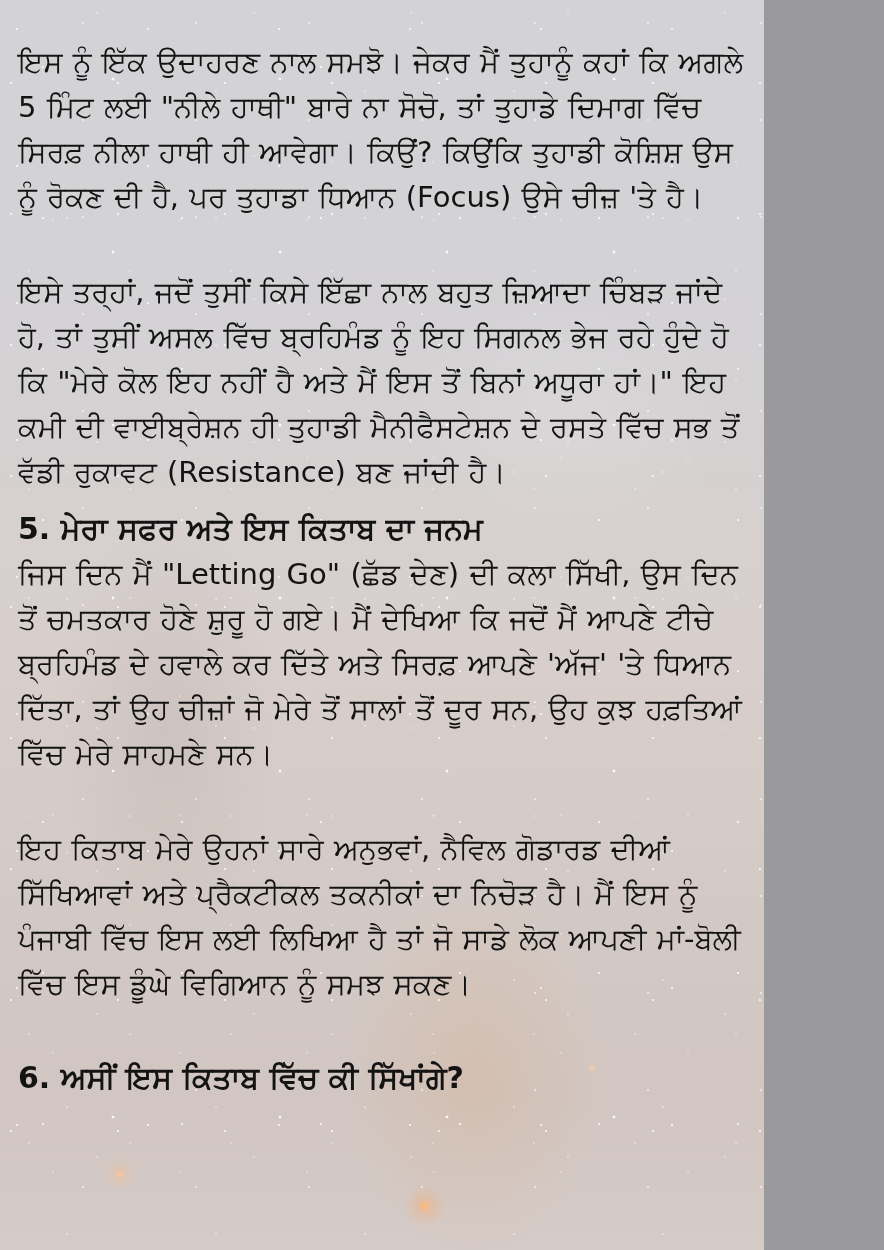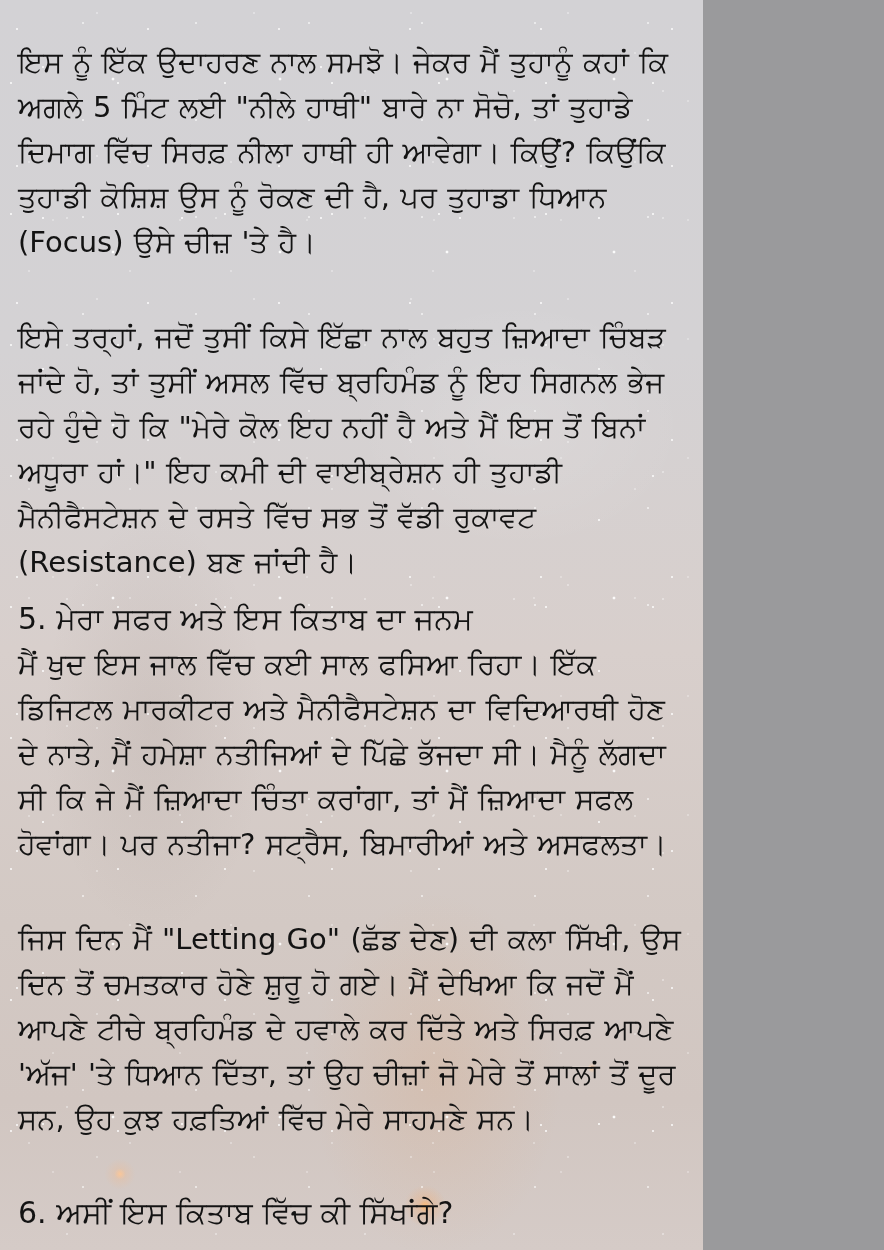--- a/index.html
+++ b/index.html
@@ -3,21 +3,21 @@
 <meta charset="utf-8">
 <style>
   * { margin: 0; padding: 0; box-sizing: border-box; }
   html, body { width: 884px; }
   body {
     font-family: "DejaVu Sans", "Liberation Sans", sans-serif;
     background: #9a9a9c;
   }
   .page {
     position: relative;
-    width: 703px;
+    width: 764px;
     height: 1250px;
     overflow: hidden;
     background-color: #ef4444;
   }
   
   .bg-gradient {
     position: absolute; inset: 0;
     background: linear-gradient(180deg,
       #d3d2d5 0%, #d4d2d4 28%, #d8cfcc 52%,
       #d3c9c4 74%, #d1c6c1 88%, #d5cbc7 100%);
@@ -67,40 +67,40 @@
     font-size: 29px;
     line-height: 45px;
     margin: 0 0 50px;
     text-align: left;
     word-spacing: 1px;
   }
   .body-para.tight { margin-bottom: 13px; }
   .section-heading {
     font-size: 30px;
     line-height: 41px;
-    font-weight: 400;
+    font-weight: 700;
     margin: 0 0 3px;
   }
 </style>
 </head>
 <body>
 
 <div class="page">
   <div class="bg-gradient"></div>
   <div class="bg-glows"></div>
   <div class="stars-a"></div>
   <div class="stars-b"></div>
 
   <div class="content">
     <p class="body-para">ਇਸ ਨੂੰ ਇੱਕ ਉਦਾਹਰਣ ਨਾਲ ਸਮਝੋ। ਜੇਕਰ ਮੈਂ ਤੁਹਾਨੂੰ ਕਹਾਂ ਕਿ ਅਗਲੇ 5 ਮਿੰਟ ਲਈ "ਨੀਲੇ ਹਾਥੀ" ਬਾਰੇ ਨਾ ਸੋਚੋ, ਤਾਂ ਤੁਹਾਡੇ ਦਿਮਾਗ ਵਿੱਚ ਸਿਰਫ਼ ਨੀਲਾ ਹਾਥੀ ਹੀ ਆਵੇਗਾ। ਕਿਉਂ? ਕਿਉਂਕਿ ਤੁਹਾਡੀ ਕੋਸ਼ਿਸ਼ ਉਸ ਨੂੰ ਰੋਕਣ ਦੀ ਹੈ, ਪਰ ਤੁਹਾਡਾ ਧਿਆਨ (Focus) ਉਸੇ ਚੀਜ਼ 'ਤੇ ਹੈ।</p>
 
     <p class="body-para tight">ਇਸੇ ਤਰ੍ਹਾਂ, ਜਦੋਂ ਤੁਸੀਂ ਕਿਸੇ ਇੱਛਾ ਨਾਲ ਬਹੁਤ ਜ਼ਿਆਦਾ ਚਿੰਬੜ ਜਾਂਦੇ ਹੋ, ਤਾਂ ਤੁਸੀਂ ਅਸਲ ਵਿੱਚ ਬ੍ਰਹਿਮੰਡ ਨੂੰ ਇਹ ਸਿਗਨਲ ਭੇਜ ਰਹੇ ਹੁੰਦੇ ਹੋ ਕਿ "ਮੇਰੇ ਕੋਲ ਇਹ ਨਹੀਂ ਹੈ ਅਤੇ ਮੈਂ ਇਸ ਤੋਂ ਬਿਨਾਂ ਅਧੂਰਾ ਹਾਂ।" ਇਹ ਕਮੀ ਦੀ ਵਾਈਬ੍ਰੇਸ਼ਨ ਹੀ ਤੁਹਾਡੀ ਮੈਨੀਫੈਸਟੇਸ਼ਨ ਦੇ ਰਸਤੇ ਵਿੱਚ ਸਭ ਤੋਂ ਵੱਡੀ ਰੁਕਾਵਟ (Resistance) ਬਣ ਜਾਂਦੀ ਹੈ।</p>
 
     <h2 class="section-heading">5. ਮੇਰਾ ਸਫਰ ਅਤੇ ਇਸ ਕਿਤਾਬ ਦਾ ਜਨਮ</h2>
 
-    <p class="body-para">ਮੈਂ ਖੁਦ ਇਸ ਜਾਲ ਵਿੱਚ ਕਈ ਸਾਲ ਫਸਿਆ ਰਿਹਾ। ਇੱਕ ਡਿਜਿਟਲ ਮਾਰਕੀਟਰ ਅਤੇ ਮੈਨੀਫੈਸਟੇਸ਼ਨ ਦਾ ਵਿਦਿਆਰਥੀ ਹੋਣ ਦੇ ਨਾਤੇ, ਮੈਂ ਹਮੇਸ਼ਾ ਨਤੀਜਿਆਂ ਦੇ ਪਿੱਛੇ ਭੱਜਦਾ ਸੀ। ਮੈਨੂੰ ਲੱਗਦਾ ਸੀ ਕਿ ਜੇ ਮੈਂ ਜ਼ਿਆਦਾ ਚਿੰਤਾ ਕਰਾਂਗਾ, ਤਾਂ ਮੈਂ ਜ਼ਿਆਦਾ ਸਫਲ ਹੋਵਾਂਗਾ। ਪਰ ਨਤੀਜਾ? ਸਟ੍ਰੈਸ, ਬਿਮਾਰੀਆਂ ਅਤੇ ਅਸਫਲਤਾ।</p>
 
     <p class="body-para">ਜਿਸ ਦਿਨ ਮੈਂ "Letting Go" (ਛੱਡ ਦੇਣ) ਦੀ ਕਲਾ ਸਿੱਖੀ, ਉਸ ਦਿਨ ਤੋਂ ਚਮਤਕਾਰ ਹੋਣੇ ਸ਼ੁਰੂ ਹੋ ਗਏ। ਮੈਂ ਦੇਖਿਆ ਕਿ ਜਦੋਂ ਮੈਂ ਆਪਣੇ ਟੀਚੇ ਬ੍ਰਹਿਮੰਡ ਦੇ ਹਵਾਲੇ ਕਰ ਦਿੱਤੇ ਅਤੇ ਸਿਰਫ਼ ਆਪਣੇ 'ਅੱਜ' 'ਤੇ ਧਿਆਨ ਦਿੱਤਾ, ਤਾਂ ਉਹ ਚੀਜ਼ਾਂ ਜੋ ਮੇਰੇ ਤੋਂ ਸਾਲਾਂ ਤੋਂ ਦੂਰ ਸਨ, ਉਹ ਕੁਝ ਹਫ਼ਤਿਆਂ ਵਿੱਚ ਮੇਰੇ ਸਾਹਮਣੇ ਸਨ।</p>
 
+    <p class="body-para">ਇਹ ਕਿਤਾਬ ਮੇਰੇ ਉਹਨਾਂ ਸਾਰੇ ਅਨੁਭਵਾਂ, ਨੈਵਿਲ ਗੋਡਾਰਡ ਦੀਆਂ ਸਿੱਖਿਆਵਾਂ ਅਤੇ ਪ੍ਰੈਕਟੀਕਲ ਤਕਨੀਕਾਂ ਦਾ ਨਿਚੋੜ ਹੈ। ਮੈਂ ਇਸ ਨੂੰ ਪੰਜਾਬੀ ਵਿੱਚ ਇਸ ਲਈ ਲਿਖਿਆ ਹੈ ਤਾਂ ਜੋ ਸਾਡੇ ਲੋਕ ਆਪਣੀ ਮਾਂ-ਬੋਲੀ ਵਿੱਚ ਇਸ ਡੂੰਘੇ ਵਿਗਿਆਨ ਨੂੰ ਸਮਝ ਸਕਣ।</p>
 
     <h2 class="section-heading">6. ਅਸੀਂ ਇਸ ਕਿਤਾਬ ਵਿੱਚ ਕੀ ਸਿੱਖਾਂਗੇ?</h2>
   </div>
 </div>
 
 </body></html>

